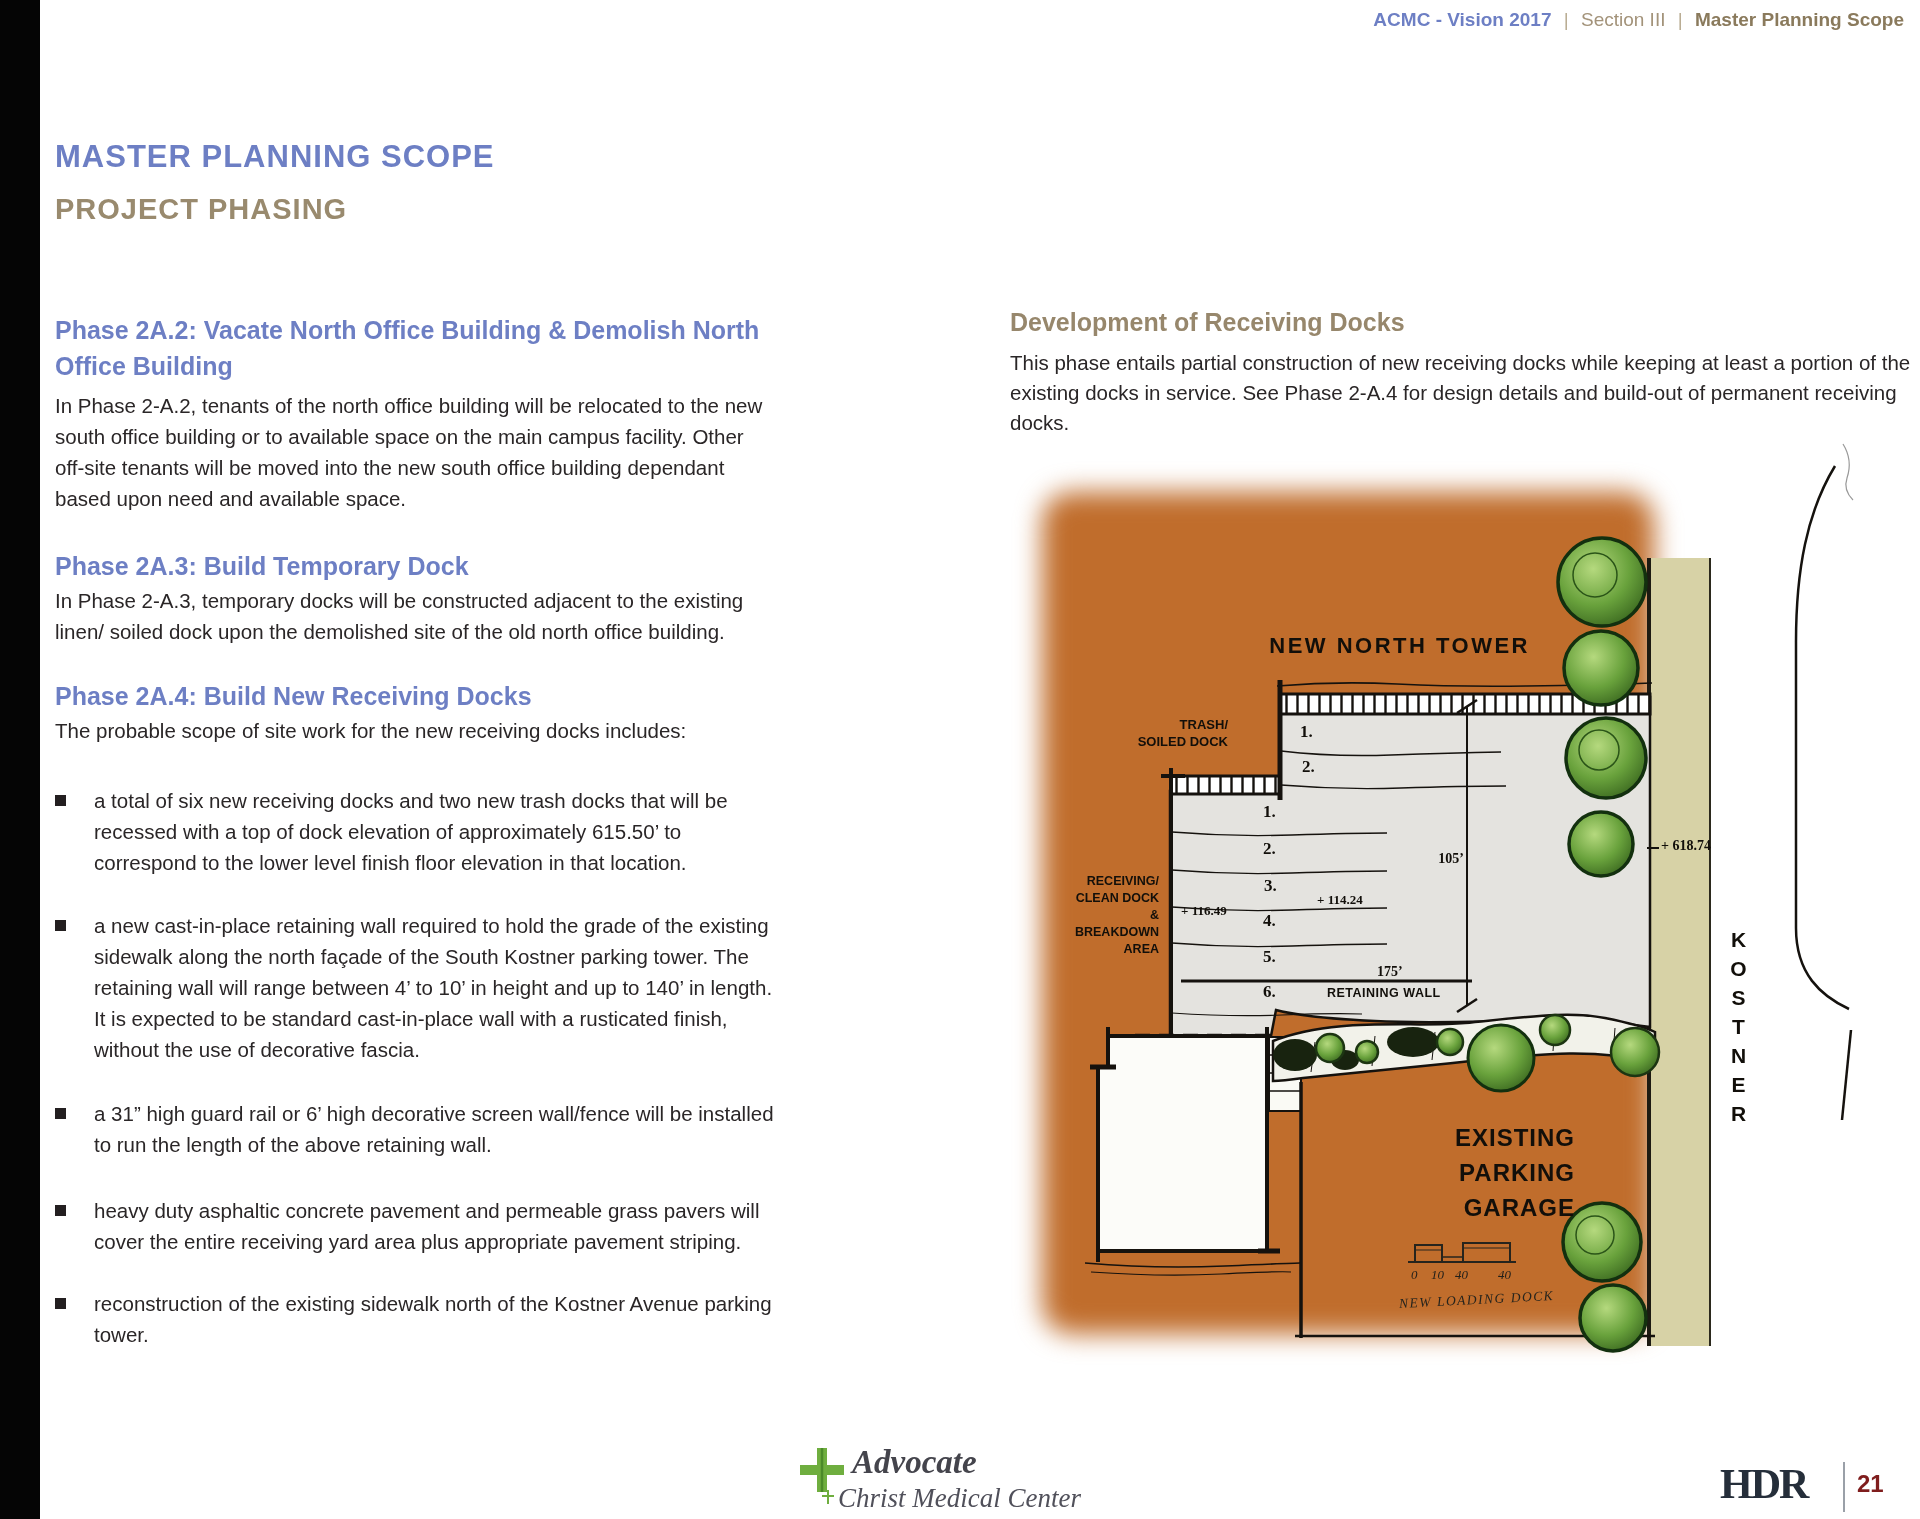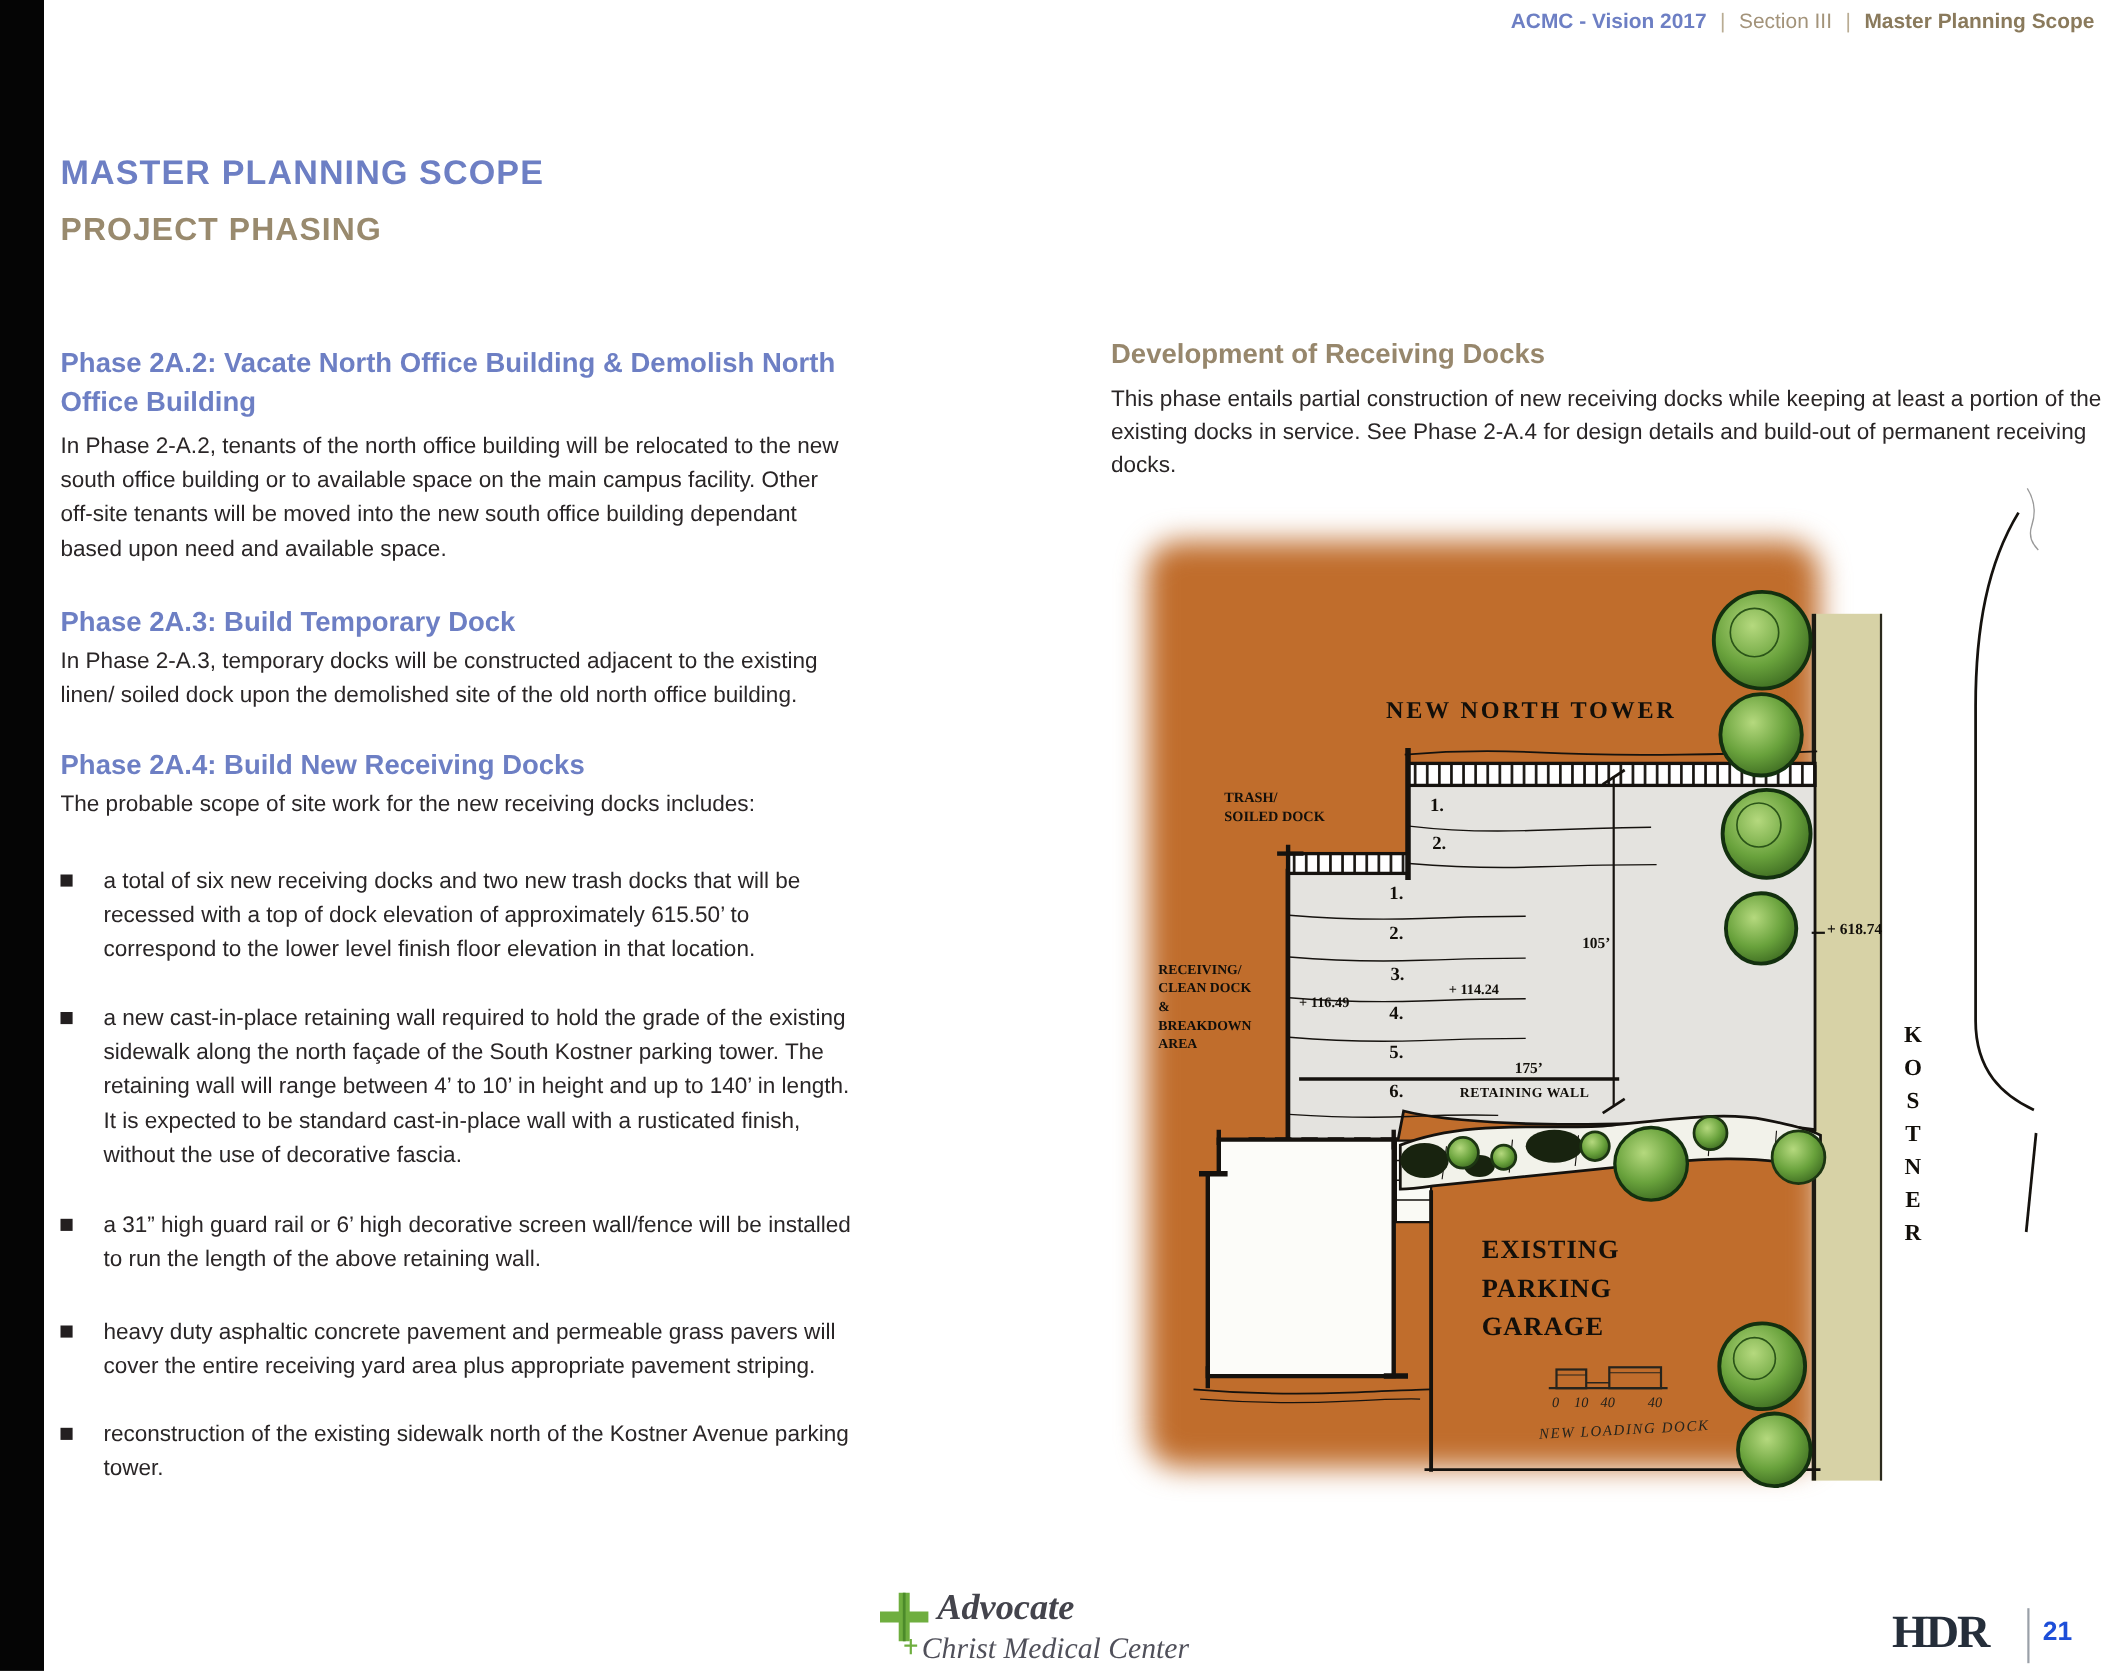--- a/index.html
+++ b/index.html
@@ -30,21 +30,21 @@
   .bullet .btext{font-size:20.5px;line-height:31px;color:#2a2627;}
   .bu1{top:785px;} .bu2{top:910px;} .bu3{top:1098px;} .bu4{top:1195px;} .bu5{top:1288px;}
   
   .r-heading{left:1010px;top:308px;width:900px;font-size:25px;font-weight:bold;color:#97876c;}
   .r-body{left:1010px;top:348px;width:905px;font-size:20.5px;line-height:30px;color:#2a2627;}
   
   .plan{left:995px;top:430px;width:915px;height:935px;}
   .orange{left:47px;top:62px;width:612px;height:842px;background:#c06d2c;border-radius:30px;filter:blur(13px);}
   .tanstrip{left:652px;top:128px;width:58px;height:788px;background:#d7d2a6;border-left:4px solid #1c1a12;border-right:2px solid #2b291d;}
   .plan-svg{left:0;top:0;}
-  .maplabel{font-family:Liberation Serif, serif;font-weight:bold;color:#120f0a;white-space:pre-line;text-align:left;}
+  .maplabel{font-family:Liberation Sans, sans-serif;font-weight:bold;color:#120f0a;white-space:pre-line;text-align:right;}
   .lbl-tower{left:265px;top:203px;width:270px;font-size:22px;letter-spacing:2.5px;white-space:nowrap;}
   .lbl-trash{left:118px;top:286px;width:115px;font-size:13px;line-height:17px;}
   .lbl-recv{left:58px;top:443px;width:106px;font-size:12.5px;line-height:17px;}
   .lbl-garage{left:352px;top:690px;width:228px;font-size:24px;line-height:35px;letter-spacing:1px;}
   .lbl-fp{left:104px;top:697px;width:166px;font-size:13px;line-height:17px;}
   .lbl-ret{left:332px;top:556px;font-size:12.5px;letter-spacing:.5px;white-space:nowrap;}
   .lbl-kostner{left:731px;top:498px;font-size:21px;writing-mode:vertical-rl;text-orientation:upright;letter-spacing:6px;}
   .dim{font-family:"Liberation Serif",serif;font-weight:bold;font-size:14px;color:#120f0a;white-space:nowrap;}
   .d105{left:425px;top:421px;width:44px;text-align:right;}
   .d175{left:382px;top:534px;}
@@ -55,21 +55,21 @@
   .scalelbl{font-family:"Liberation Serif",serif;font-style:italic;font-size:13px;color:#22201a;}
   .loading{left:404px;top:862px;font-family:"Liberation Serif",serif;font-style:italic;font-size:13.5px;
            letter-spacing:1.5px;color:#26241d;transform:rotate(-3deg);white-space:nowrap;}
   
   .adv-name{left:852px;top:1444px;font-family:"Liberation Serif",serif;font-style:italic;font-weight:600;
             font-size:33px;color:#44444c;}
   .adv-sub{left:838px;top:1483px;font-family:"Liberation Serif",serif;font-style:italic;font-size:27px;color:#50505a;}
   .hdr-logo{left:1720px;top:1460px;font-family:"Liberation Serif",serif;font-weight:bold;font-size:42px;
             letter-spacing:-2px;color:#252e3a;}
   .footer-divider{left:1843px;top:1462px;width:2px;height:50px;background:#9aa0a8;}
-  .page-num{left:1857px;top:1470px;font-size:24px;font-weight:bold;color:#1d4ed8;}
+  .page-num{left:1857px;top:1470px;font-size:24px;font-weight:bold;color:#7f1d1d;}
 </style>
 </head>
 <body>
 
 <div class="abs leftbar"></div>
 
 <div class="abs header">
   <span class="hdr-brand">ACMC - Vision 2017</span>
   <span class="hdr-sep">|</span>
   <span class="hdr-section">Section III</span>

